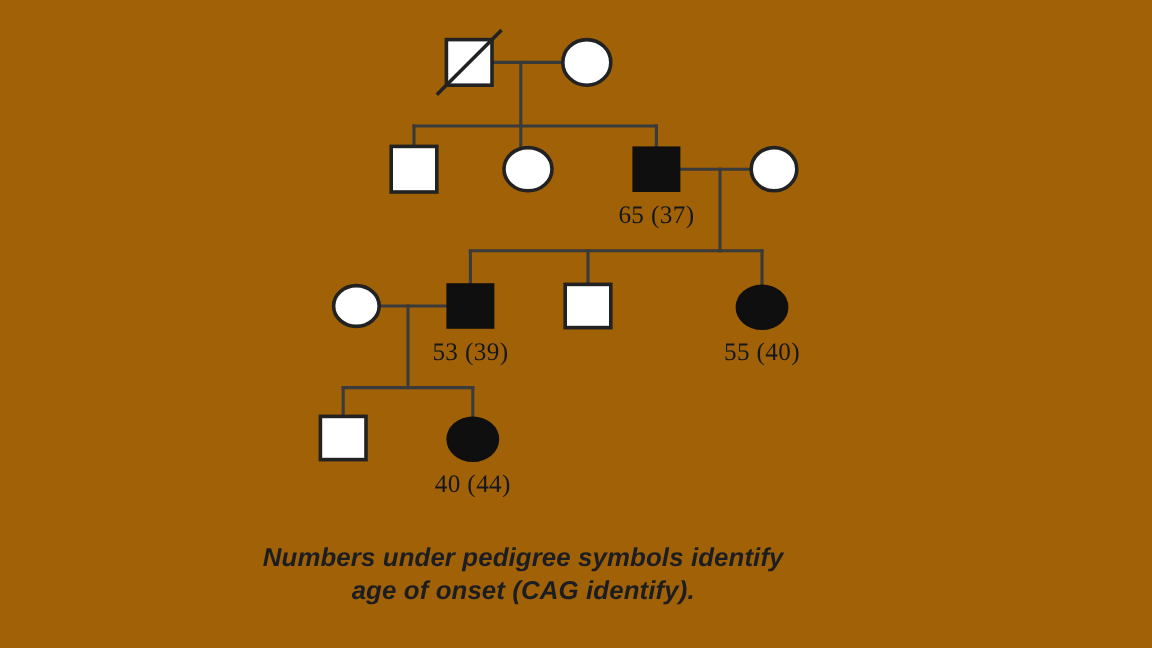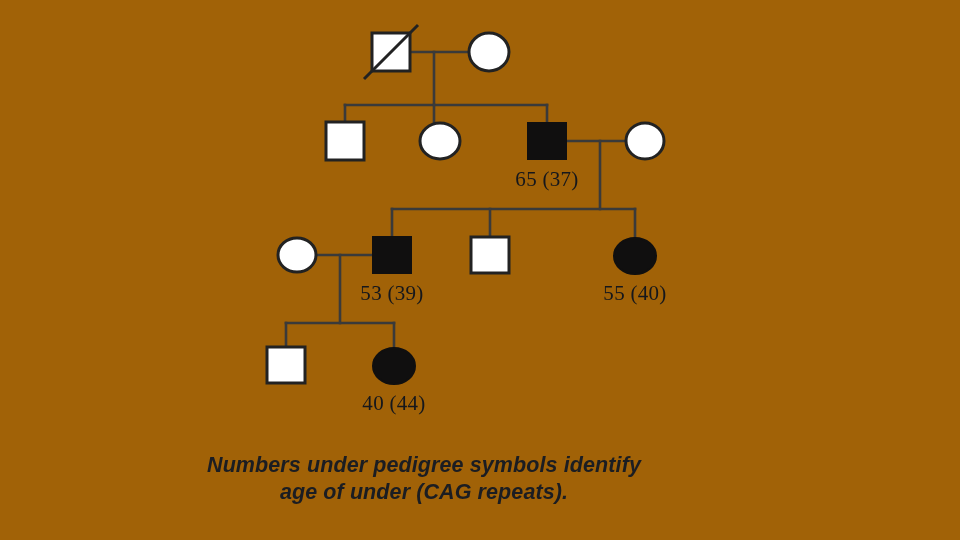--- a/index.html
+++ b/index.html
@@ -51,21 +51,21 @@
   }
   .sym-label {
     font-family: "Liberation Serif", "DejaVu Serif", serif;
     font-size: 21px;
     fill: #15171c;
     text-anchor: middle;
     letter-spacing: 0.3px;
   }
   .caption-text {
     position: absolute;
-    left: 0;
+    left: 12px;
     width: 768px;
     text-align: center;
     font-family: "Liberation Sans", sans-serif;
     font-style: italic;
     font-weight: bold;
     font-size: 21.5px;
     color: #1b1d22;
     letter-spacing: 0.1px;
     line-height: 27px;
     padding-left: 40px;
@@ -173,15 +173,15 @@
 
       <g>
         <ellipse class="symbol-filled" cx="394" cy="366" rx="21" ry="18"></ellipse>
         <text class="sym-label" x="394" y="410">40 (44)</text>
       </g>
     </g>
 
   </svg>
 
   <div class="caption-text" id="caption-line-1">Numbers under pedigree symbols identify</div>
-  <div class="caption-text" id="caption-line-2">age of under (CAG repeats).</div>
+  <div class="caption-text" id="caption-line-2">age of onset (CAG identify).</div>
 
 </div>
 
 </body></html>

